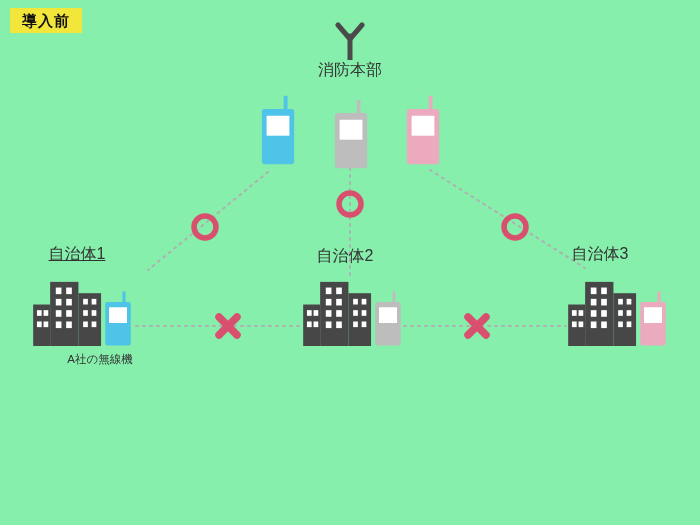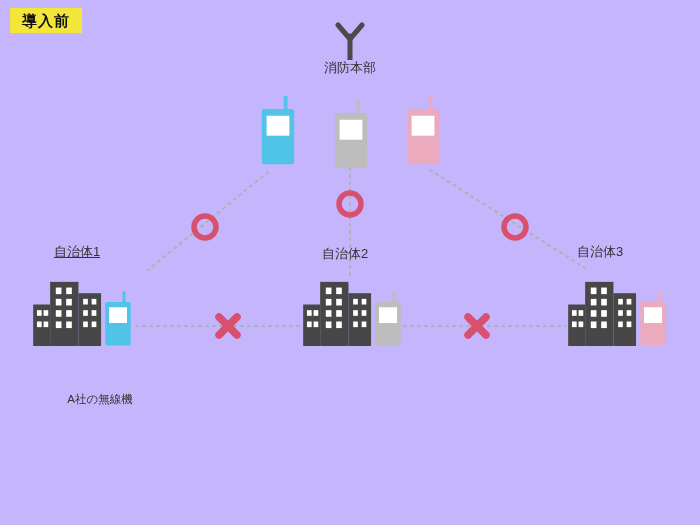--- a/index.html
+++ b/index.html
@@ -1,36 +1,36 @@
 <!DOCTYPE html>
 <html><head>
 <meta charset="utf-8">
 <style>
   html,body{margin:0;padding:0;background:#ffffff;}
   .stage{
     position:relative;
     width:700px;height:525px;
-    background:#c4b5fd;
+    background:#86efac;
     overflow:hidden;
     font-family:"Liberation Sans","DejaVu Sans",sans-serif;
     color:#333333;
   }
   .abs{position:absolute;}
   .badge{
     left:10px;top:8px;
     background:#f2e63a;
     color:#111111;
     font-weight:bold;
     font-size:15px;
     padding:5px 12px;
     line-height:1;
     letter-spacing:1px;
   }
   .lbl{
-    font-size:13px;
+    font-size:16px;
     color:#333333;
     text-align:center;
     line-height:1.2;
     white-space:nowrap;
   }
   .lbl-small{font-size:11.5px;}
   svg{display:block;}
   .dash{
     stroke:#b0b0b0;
     stroke-width:2;
@@ -128,21 +128,21 @@
     <rect class="win" x="4" y="32" width="5" height="6"></rect>
       <rect class="win" x="11" y="32" width="5" height="6"></rect>
     <rect class="win" x="4" y="44" width="5" height="6"></rect>
       <rect class="win" x="11" y="44" width="5" height="6"></rect>
   </svg>
   <svg class="abs" style="left:103px;top:290px;" width="30" height="57" viewBox="0 0 40 72">
     <rect x="26" y="0" width="4" height="16" fill="#4fc3e8"></rect>
     <rect x="3" y="14" width="34" height="58" rx="3" fill="#4fc3e8"></rect>
     <rect x="8" y="21" width="24" height="21" fill="#ffffff"></rect>
   </svg>
-  <div class="abs lbl lbl-small" style="left:40px;top:353px;width:120px;margin-top:40px;">A社の無線機</div>
+  <div class="abs lbl lbl-small" style="left:40px;top:353px;width:120px;">A社の無線機</div>
 
   <div class="abs lbl" style="left:300px;top:246px;width:90px;">自治体2</div>
   <svg class="abs building" style="left:303px;top:280px;" width="72" height="66" viewBox="0 0 76 70">
     <rect x="0" y="26" width="18" height="44"></rect>
     <rect x="18" y="2" width="30" height="68"></rect>
     <rect x="48" y="14" width="24" height="56"></rect>
     <rect class="win" x="24" y="8" width="6" height="7"></rect>
       <rect class="win" x="35" y="8" width="6" height="7"></rect>
     <rect class="win" x="24" y="20" width="6" height="7"></rect>
       <rect class="win" x="35" y="20" width="6" height="7"></rect>

